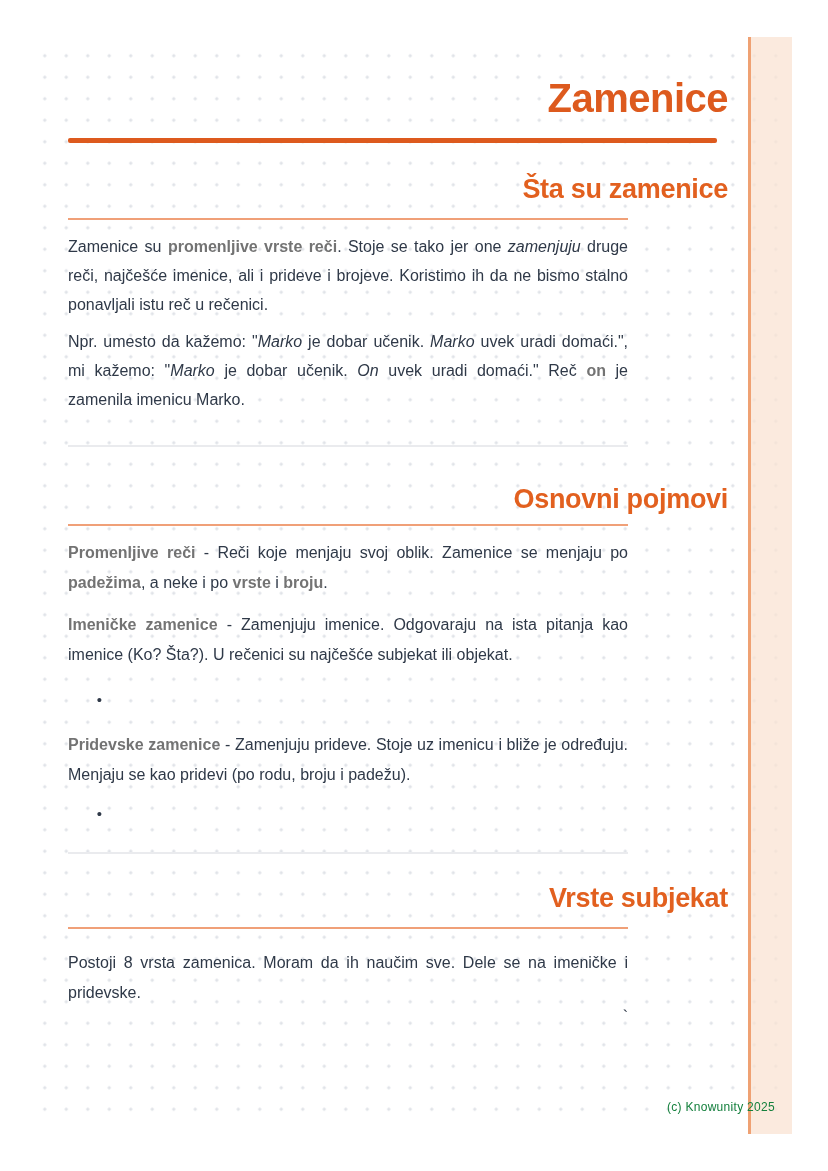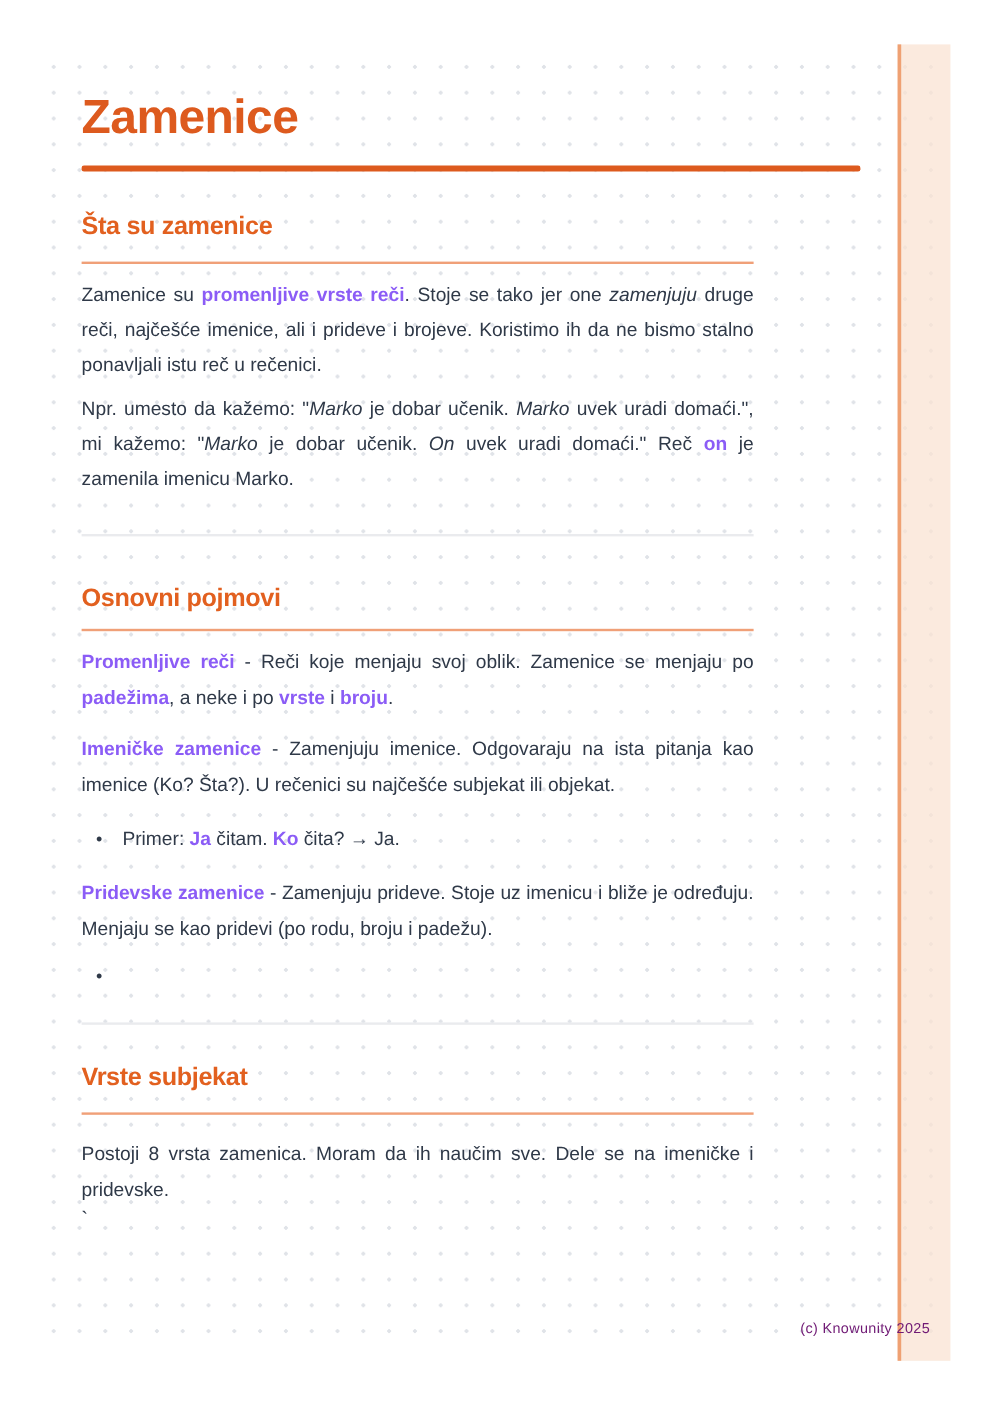--- a/index.html
+++ b/index.html
@@ -17,44 +17,44 @@
     background-size:21.5px 21.5px;
     background-position:6px 8px;
     z-index:1;
   }
   .margin-stripe {
     position:absolute; left:748px; top:37px; width:44px; height:1097px;
     background:rgba(250,227,210,0.74);
     border-left:3px solid #EFA173;
     z-index:2;
   }
-  .abs { position:absolute; left:68px; width:560px; z-index:3; }
+  .abs { position:absolute; left:68px; width:560px; z-index:3;text-align:right; }
   h1.title {
     top:76px; font-size:40px; line-height:44px; font-weight:700;
     color:#DD5A1E; letter-spacing:-0.5px; width:660px;
   }
   .rule-thick { top:138px; width:649px; height:5px; background:#DD5A1E; border-radius:2px; }
   h2.section-heading {
-    font-size:21px; line-height:36px; font-weight:700;
+    font-size:27px; line-height:36px; font-weight:700;
     color:#E2601F; letter-spacing:-0.3px; width:660px;
   }
   .rule-light { height:2px; background:#F0A078; }
   .divider { height:2px; background:#EAEBEE; }
   p.body-text {
     font-size:16px; line-height:29px; text-align:justify; color:#2F3948;
   }
   p.lh30 { line-height:30px; }
-  b { font-weight:700; color:#8b5cf6; }
+  b { font-weight:700; color:#737373; }
   i { font-style:italic; }
   .bullet-row { display:flex; font-size:16px; line-height:24px; padding-left:12px; }
   .bullet-glyph { width:22px; flex:0 0 22px; color:#2F3948; font-size:15px; }
   .stray-char { font-size:16px; color:#2F3948; }
   .footer {
     position:absolute; top:1100px; right:53px; z-index:4;
-    font-size:12px; color:#701a75; letter-spacing:0.3px;
+    font-size:12px; color:#15803d; letter-spacing:0.3px;
   }
 </style>
 </head>
 <body>
 
 <div class="dot-grid"></div>
 <div class="margin-stripe"></div>
 
 <h1 class="abs title" style="top:76px">Zamenice</h1>
 
@@ -71,21 +71,20 @@
 
 <h2 class="abs section-heading" style="top:481px">Osnovni pojmovi</h2>
 <div class="abs rule-light" style="top:524px"></div>
 
 <p class="abs body-text lh30" style="top:538px"><b>Promenljive reči</b><span> - Reči koje menjaju svoj oblik. Zamenice se menjaju po </span><b>padežima</b><span>, a neke i po </span><b>vrste</b><span> i </span><b>broju</b><span>.</span></p>
 
 <p class="abs body-text lh30" style="top:610px"><b>Imeničke zamenice</b><span> - Zamenjuju imenice. Odgovaraju na ista pitanja kao imenice (Ko? Šta?). U rečenici su najčešće subjekat ili objekat.</span></p>
 
 <div class="abs bullet-row" style="top:688px">
   <span class="bullet-glyph">•</span>
-  <span><span>Primer: </span><b>Ja</b><span> čitam. </span><b>Ko</b><span> čita? → Ja.</span></span>
 </div>
 
 <p class="abs body-text lh30" style="top:730px"><b>Pridevske zamenice</b><span> - Zamenjuju prideve. Stoje uz imenicu i bliže je određuju. Menjaju se kao pridevi (po rodu, broju i padežu).</span></p>
 
 <div class="abs bullet-row" style="top:802px">
   <span class="bullet-glyph">•</span>
 </div>
 
 <div class="abs divider" style="top:852px"></div>
 

